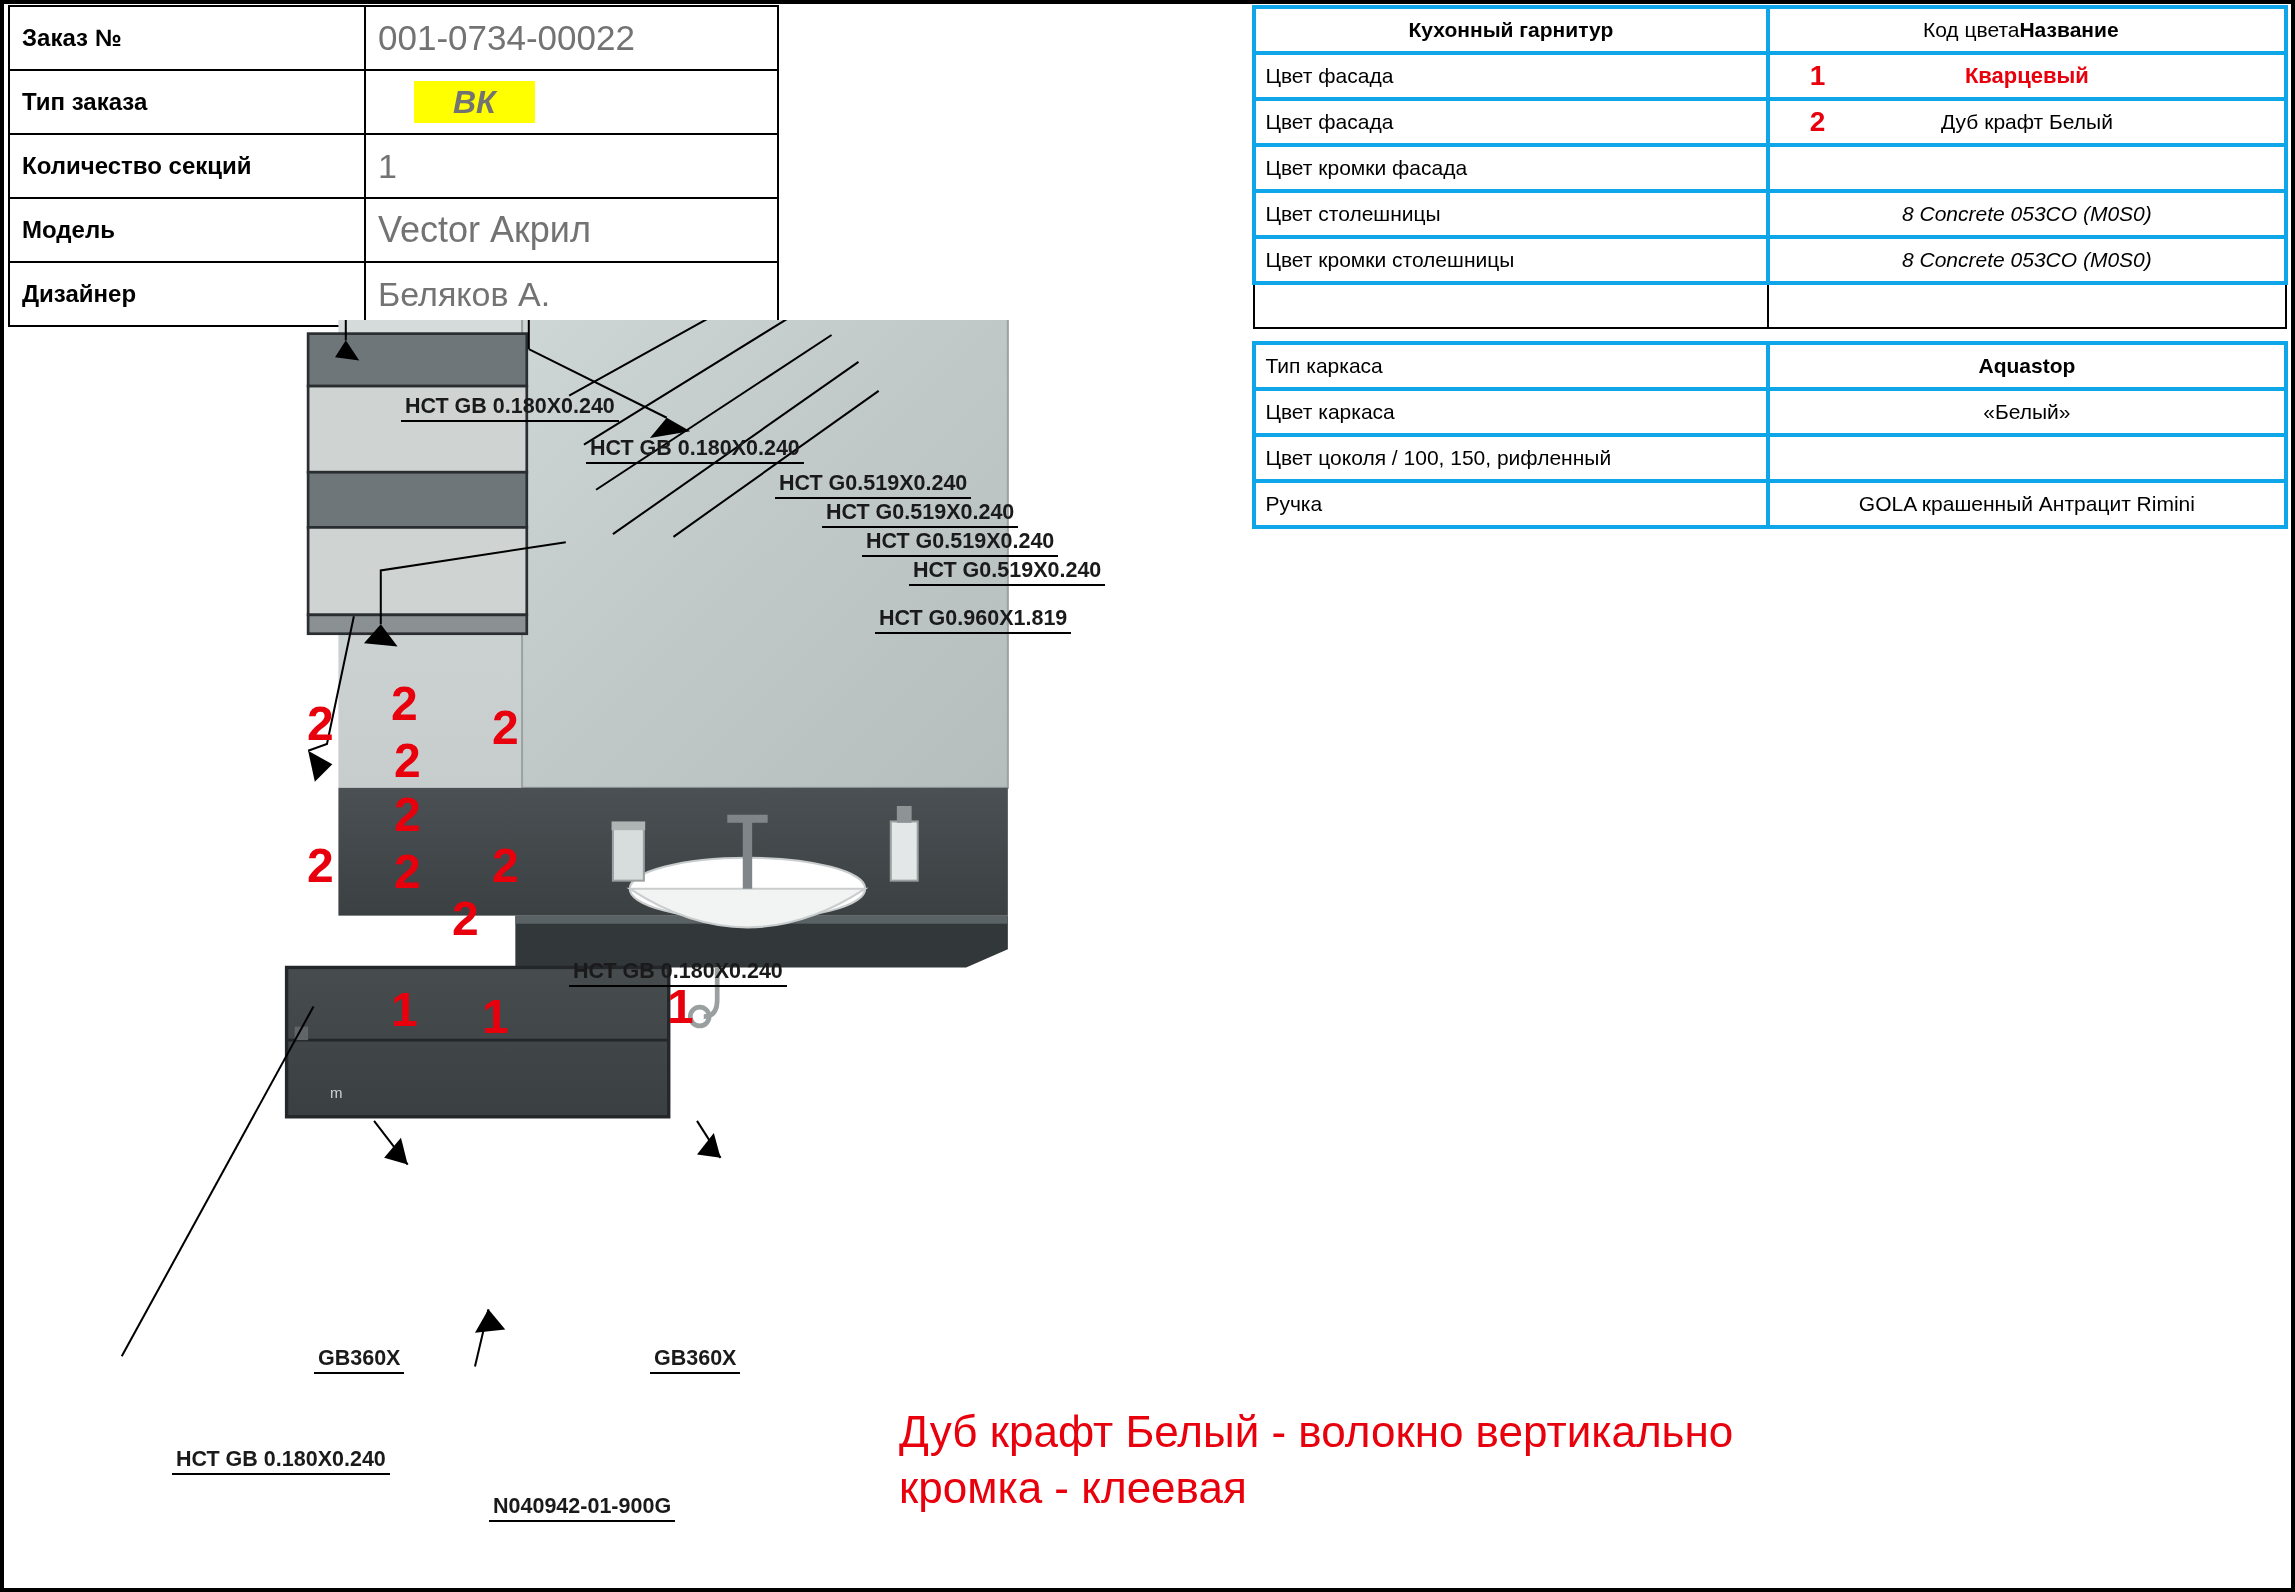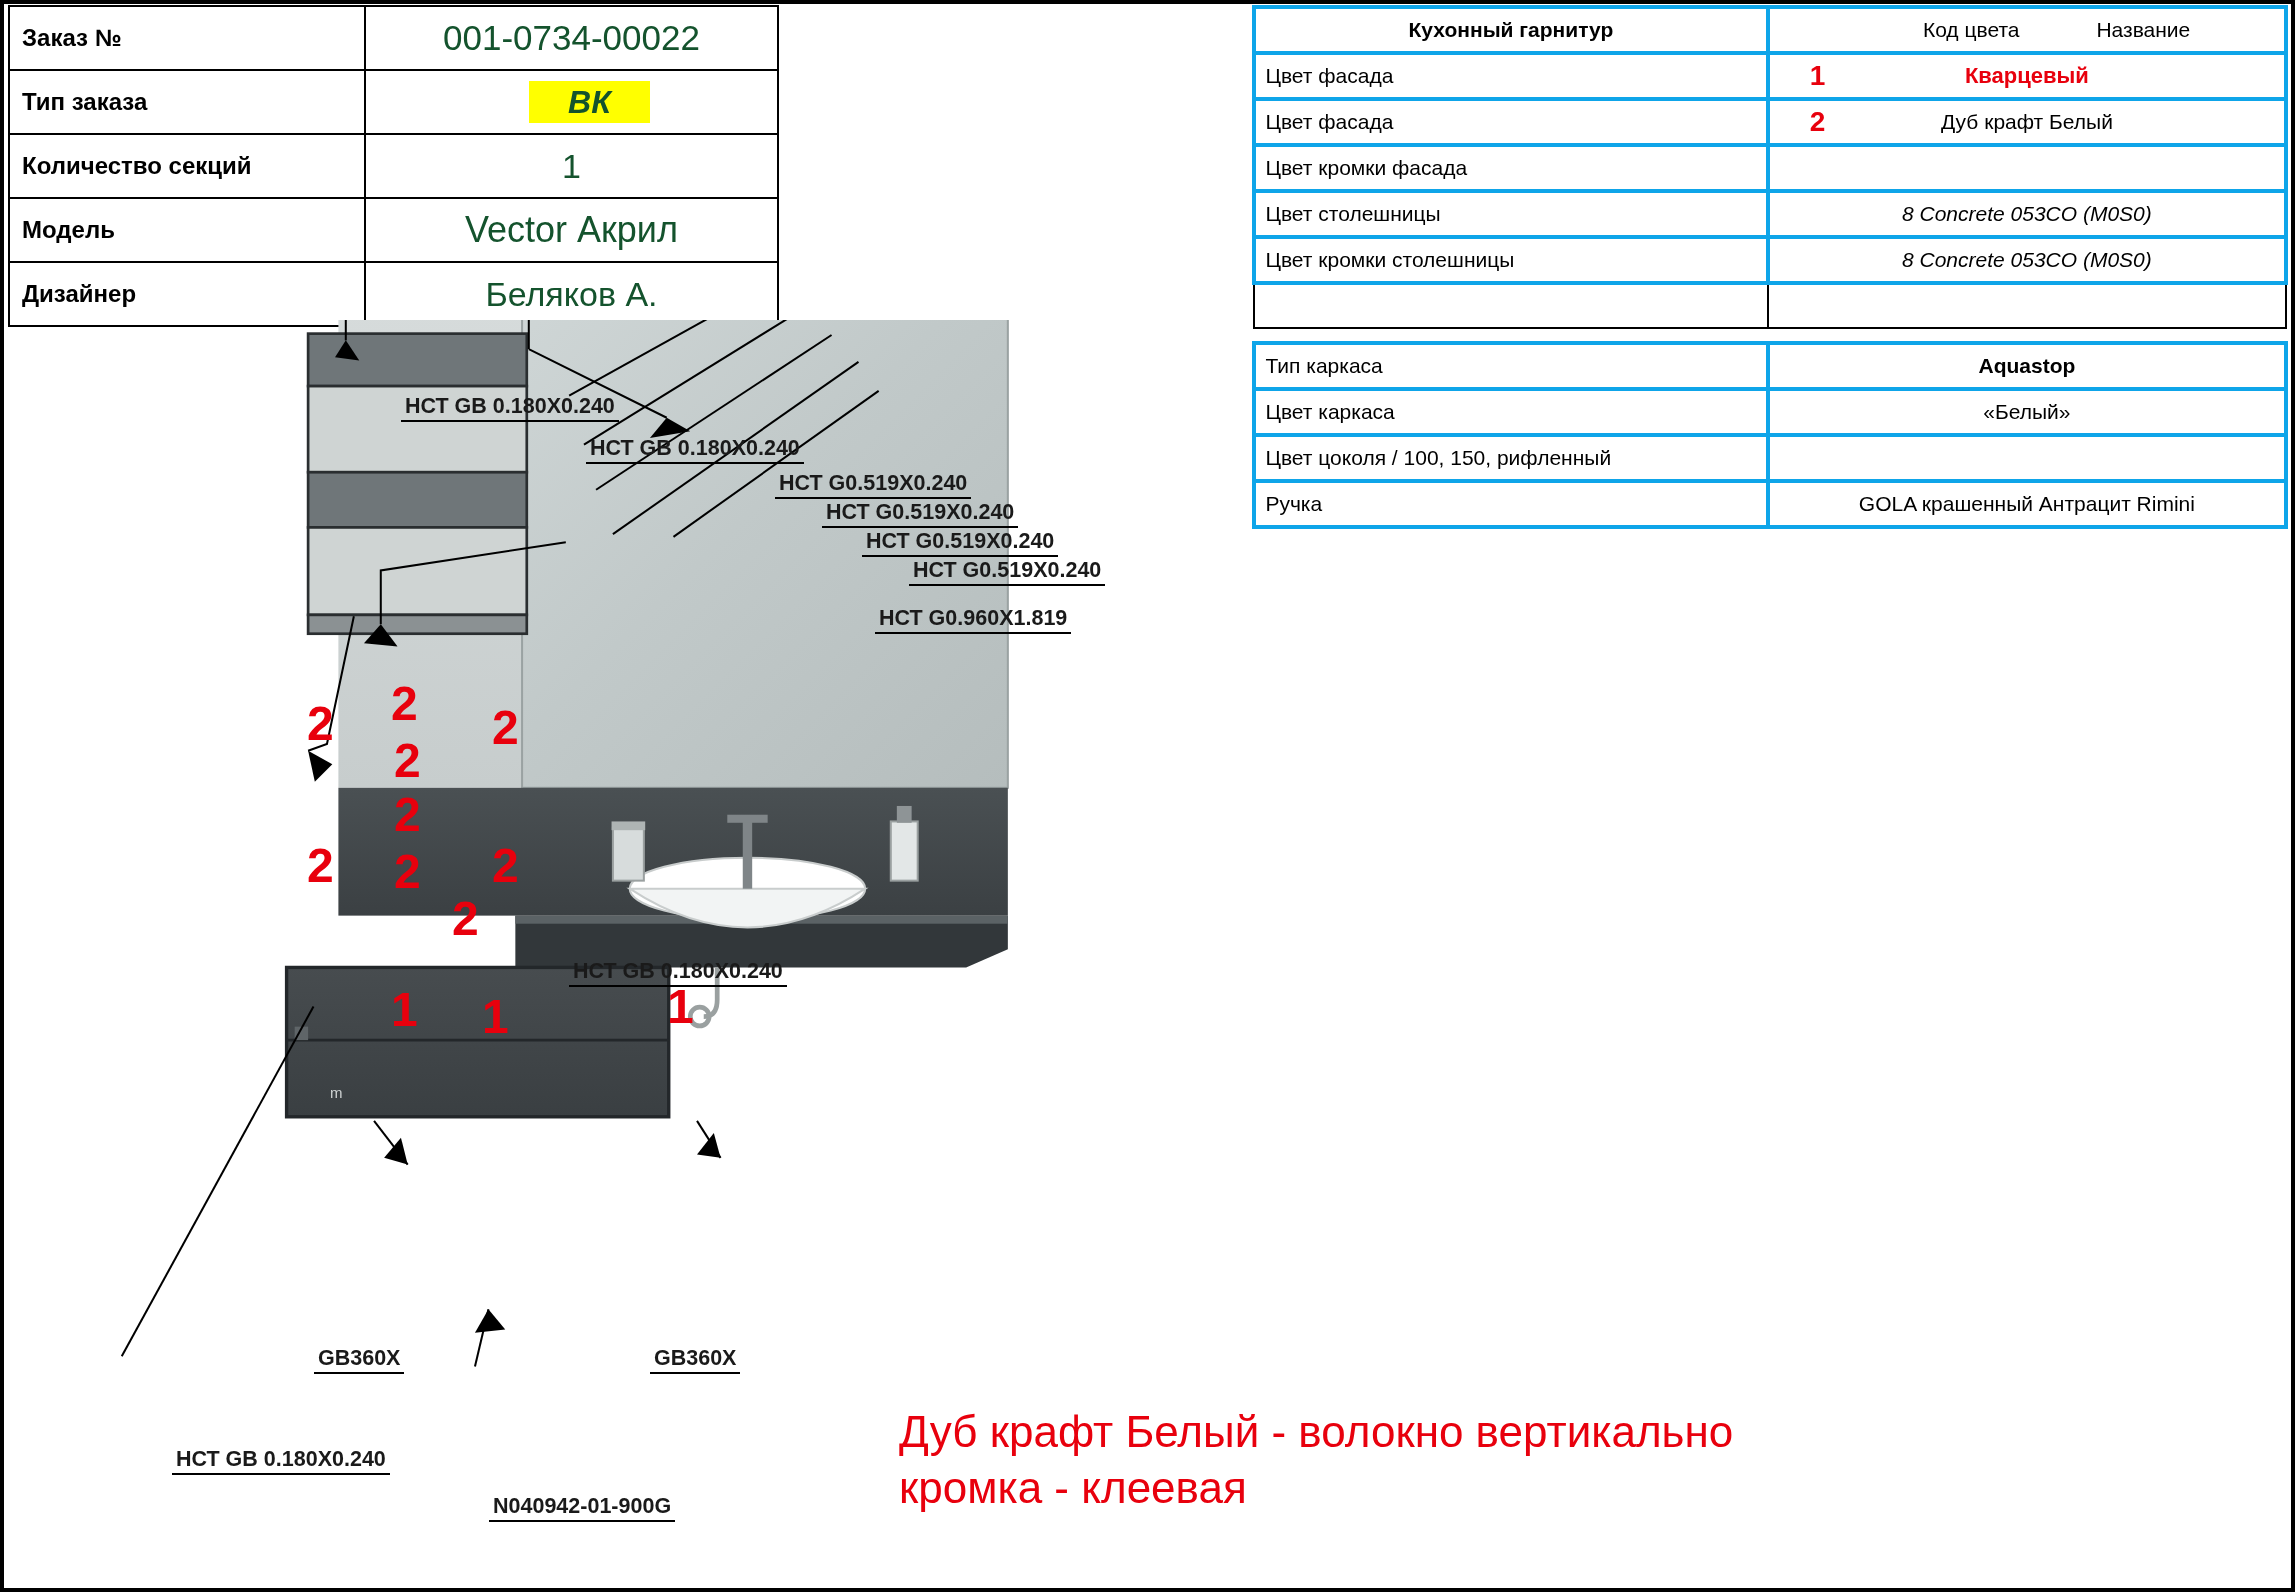--- a/index.html
+++ b/index.html
@@ -35,23 +35,22 @@
     padding: 0 12px;
     vertical-align: middle;
   }
   #order-table td.label {
     width: 330px;
     font-size: 24px;
     font-weight: bold;
     color: #000;
   }
   #order-table td.value {
-    text-align: center;
     font-size: 34px;
-    color: #14532d;
+    color: #737373;
   }
   .order-num { font-size: 35px; }
   .order-type-badge {
     display: inline-block;
     background: #ffff00;
     font-weight: bold;
     font-style: italic;
     font-size: 32px;
     padding: 2.7px 39px;
     line-height: 1.15;
@@ -79,21 +78,21 @@
   #spec-table td.k { width: 491px; }
   #spec-table td.v { text-align: center; }
   #spec-table tr.blank td { border: 2px solid #000; height: 42px; }
   #spec-table tr.gap td {
     border: none;
     height: 12px;
     padding: 0;
   }
   .hdr-title { text-align: center; font-weight: bold; font-size: 23px; }
   .hdr-code { display: inline-block; width: 47%; text-align: right; }
-  .hdr-name { display: inline-block; width: 50%; text-align: center; }
+  .hdr-name { display: inline-block; width: 50%; text-align: left; font-weight: bold; }
   .code-cell { position: relative; }
   .code-num {
     position: absolute;
     left: 40px;
     top: 50%;
     transform: translateY(-50%);
     color: #e8000d;
     font-size: 28px;
     font-weight: bold;
   }

